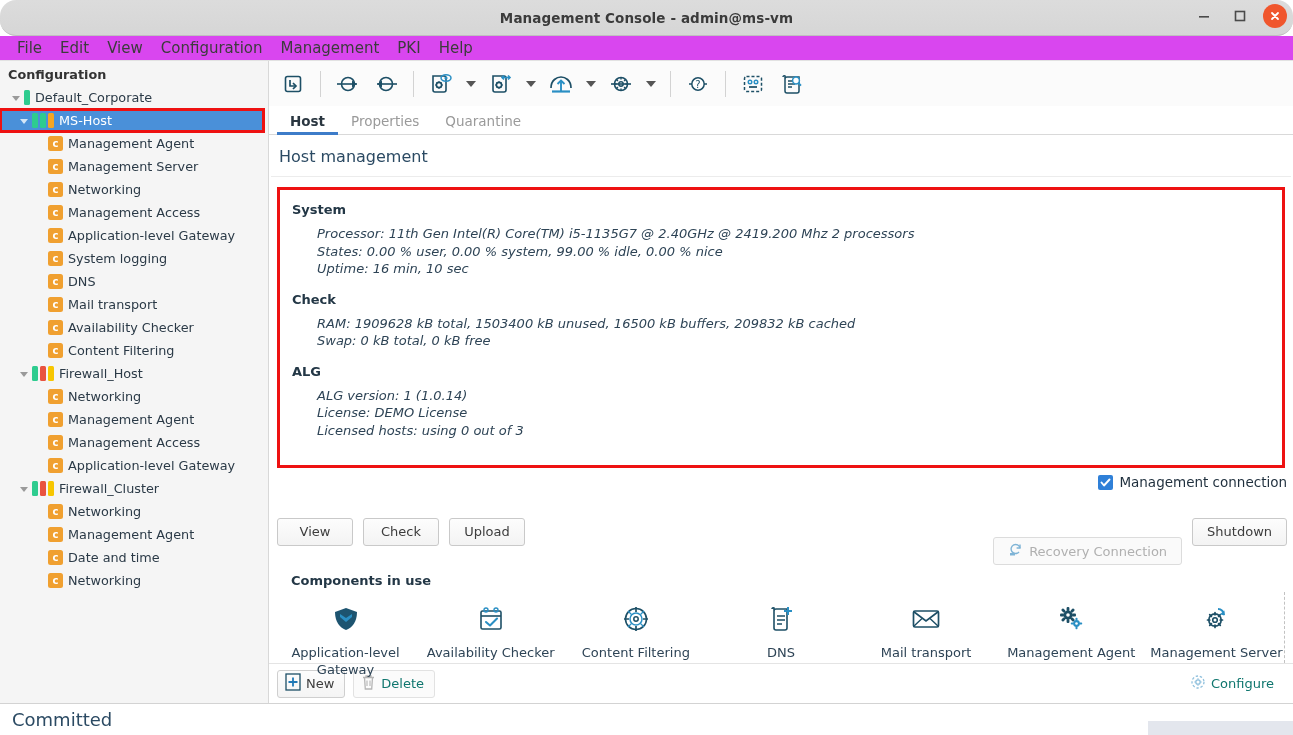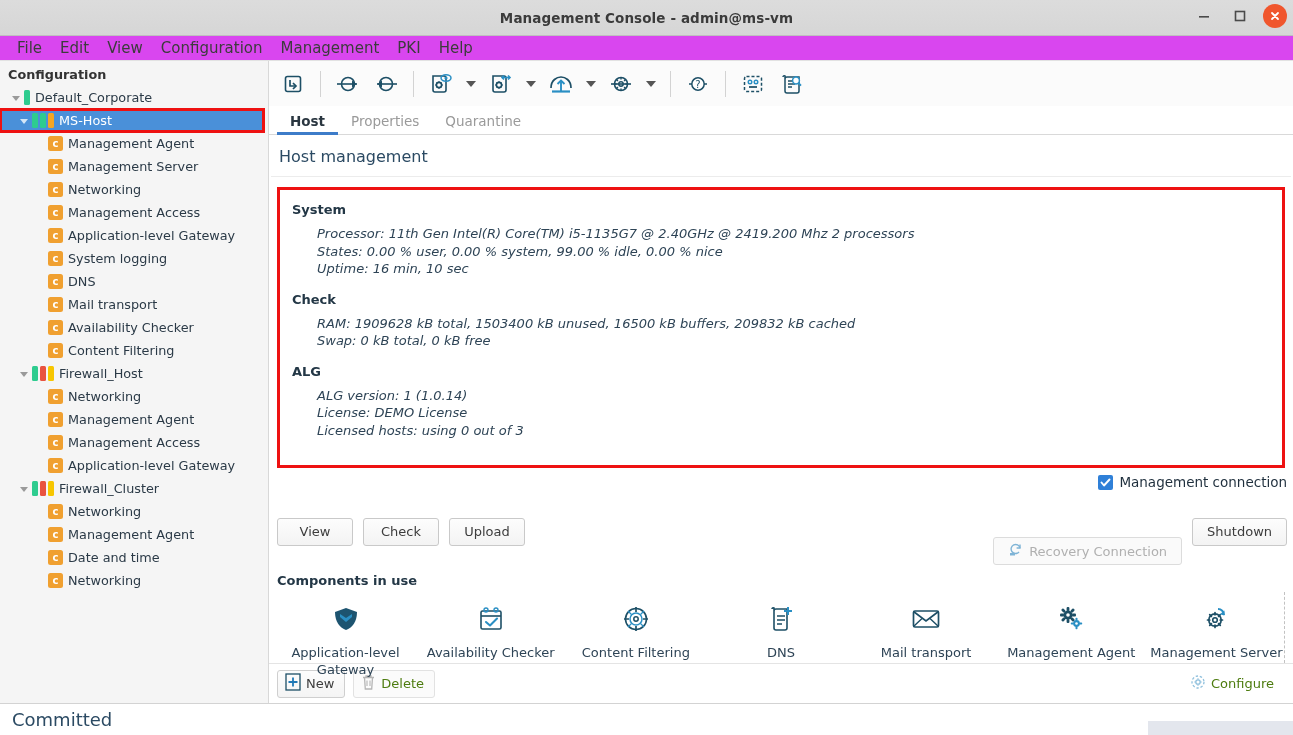--- a/index.html
+++ b/index.html
@@ -11,21 +11,21 @@
     background: #ffffff;
     -webkit-font-smoothing: antialiased;
   }
   .app { position: relative; width: 1293px; height: 735px; display: flex; flex-direction: column; }
 
   
   .titlebar {
     height: 36px; min-height: 32px;
     background: linear-gradient(#dcdcdc,#d6d6d6);
     border-bottom: 1px solid #bfbfbf;
-    display: flex; align-items: center; position: relative;
+    display: flex; align-items: center; position: relative; border-radius: 16px;
   }
   .titlebar .title {
     flex: 1; text-align: center;
     font-size: 13.5px; font-weight: bold; color: #3b3b3b;
     letter-spacing: .1px;
   }
   .winbtns { position: absolute; right: 6px; top: 0; height: 32px; display: flex; align-items: center; gap: 2px; }
   .winbtn { width: 34px; height: 30px; display: flex; align-items: center; justify-content: center; color: #4a4a4a; }
   .winbtn svg { display: block; }
   .closebtn { width: 24px; height: 24px; border-radius: 50%; background: #f0562d; display: flex; align-items: center; justify-content: center; margin-left: 4px; }
@@ -119,41 +119,41 @@
     min-width: 76px; height: 28px; padding: 0 14px;
     background: linear-gradient(#fdfdfd,#f3f3f3);
     border: 1px solid #c9c9c9; border-radius: 3px;
     font-size: 13px; color: #3c3c3c;
     display: inline-flex; align-items: center; justify-content: center; gap: 6px;
     white-space: nowrap;
   }
   .btn.disabled { color: #b0b0b0; background: #fafafa; border-color: #dcdcdc; margin-top: 39px; }
   .spacer { flex: 1; }
 
-  .comp-title { font-size: 13px; font-weight: bold; color: #233746; padding: 8px 0 0 8px; }
+  .comp-title { font-size: 13px; font-weight: bold; color: #233746; padding: 8px 0 0 8px; margin-left: 14px; }
 
   .comps {
     display: flex; align-items: flex-start;
     padding: 10px 4px 0 4px; position: relative; flex: 1; min-height: 0;
   }
   .comp { flex: 1 1 0; display: flex; flex-direction: column; align-items: center; gap: 10px; padding: 6px 4px; min-width: 0; }
   .comp .ic { height: 30px; display: flex; align-items: center; justify-content: center; }
   .comp .lbl { font-size: 13px; color: #2e4456; text-align: center; line-height: 17px; }
   .dashline { position: absolute; right: 8px; top: 4px; bottom: 0; width: 0; border-left: 1px dashed #c2c2c2; }
 
   .bottombar {
     height: 40px; min-height: 40px; display: flex; align-items: center;
     padding: 0 8px; gap: 8px; border-top: 1px solid #e4e4e4; background: #fff;
   }
   .sbtn {
     height: 28px; padding: 0 10px 0 7px; display: inline-flex; align-items: center; gap: 5px;
     background: linear-gradient(#fdfdfd,#f4f4f4); border: 1px solid #cfcfcf; border-radius: 3px;
     font-size: 13px; color: #3c3c3c;
   }
-  .sbtn.disabled { color: #4d7c0f; background: #fbfbfb; border-color: #e2e2e2; }
+  .sbtn.disabled { color: #0f766e; background: #fbfbfb; border-color: #e2e2e2; }
   .sbtn.flat { background: transparent; border: 1px solid transparent; }
 
   .statusbar {
     height: 32px; min-height: 32px; background: #ffffff;
     border-top: 1px solid #d3d3d3;
     display: flex; align-items: center; padding-left: 12px;
     font-size: 18px; color: #2b4a63; position: relative;
   }
   .statusblock { position: absolute; right: 0; bottom: 0; width: 145px; height: 14px; background: #e3e6ed; }
 

